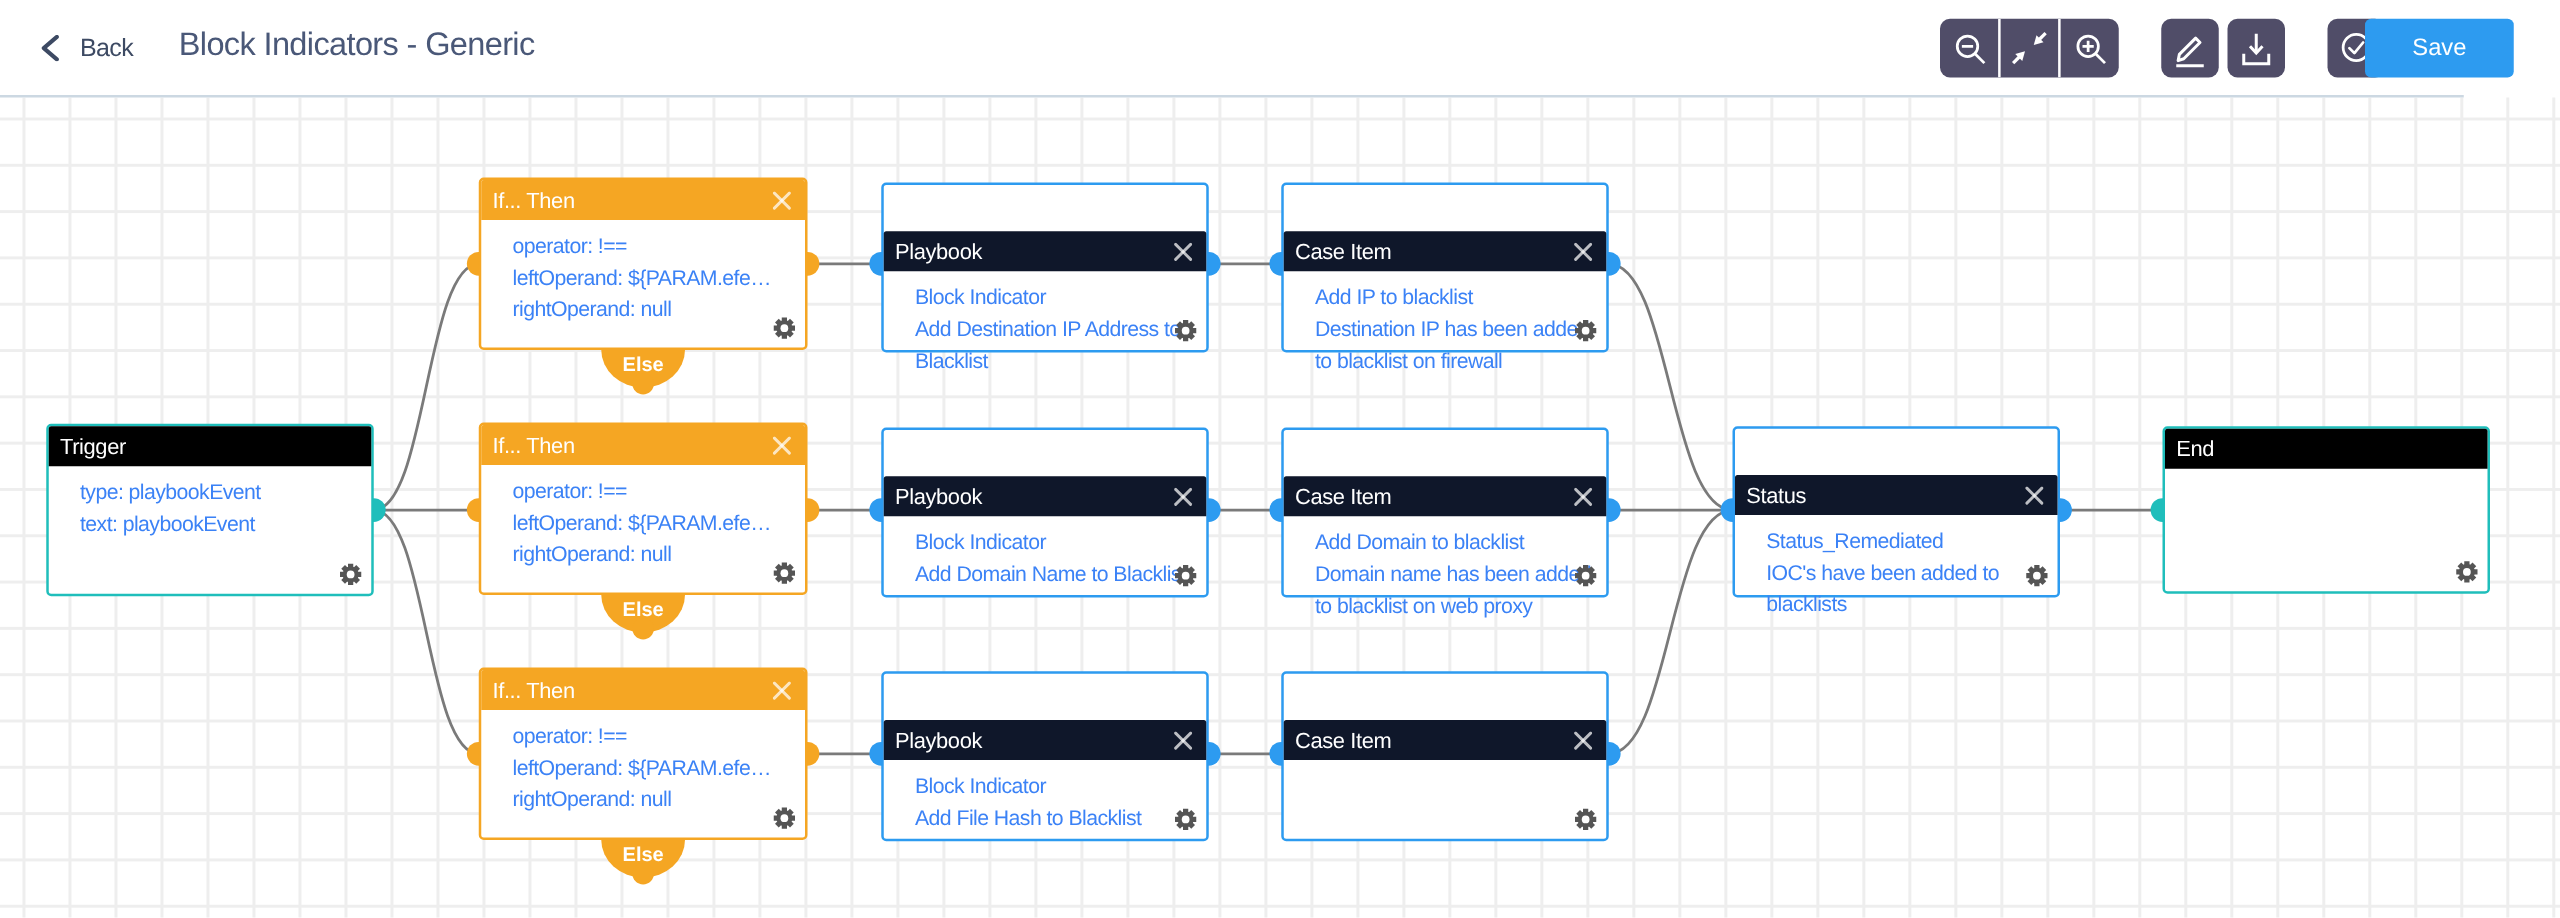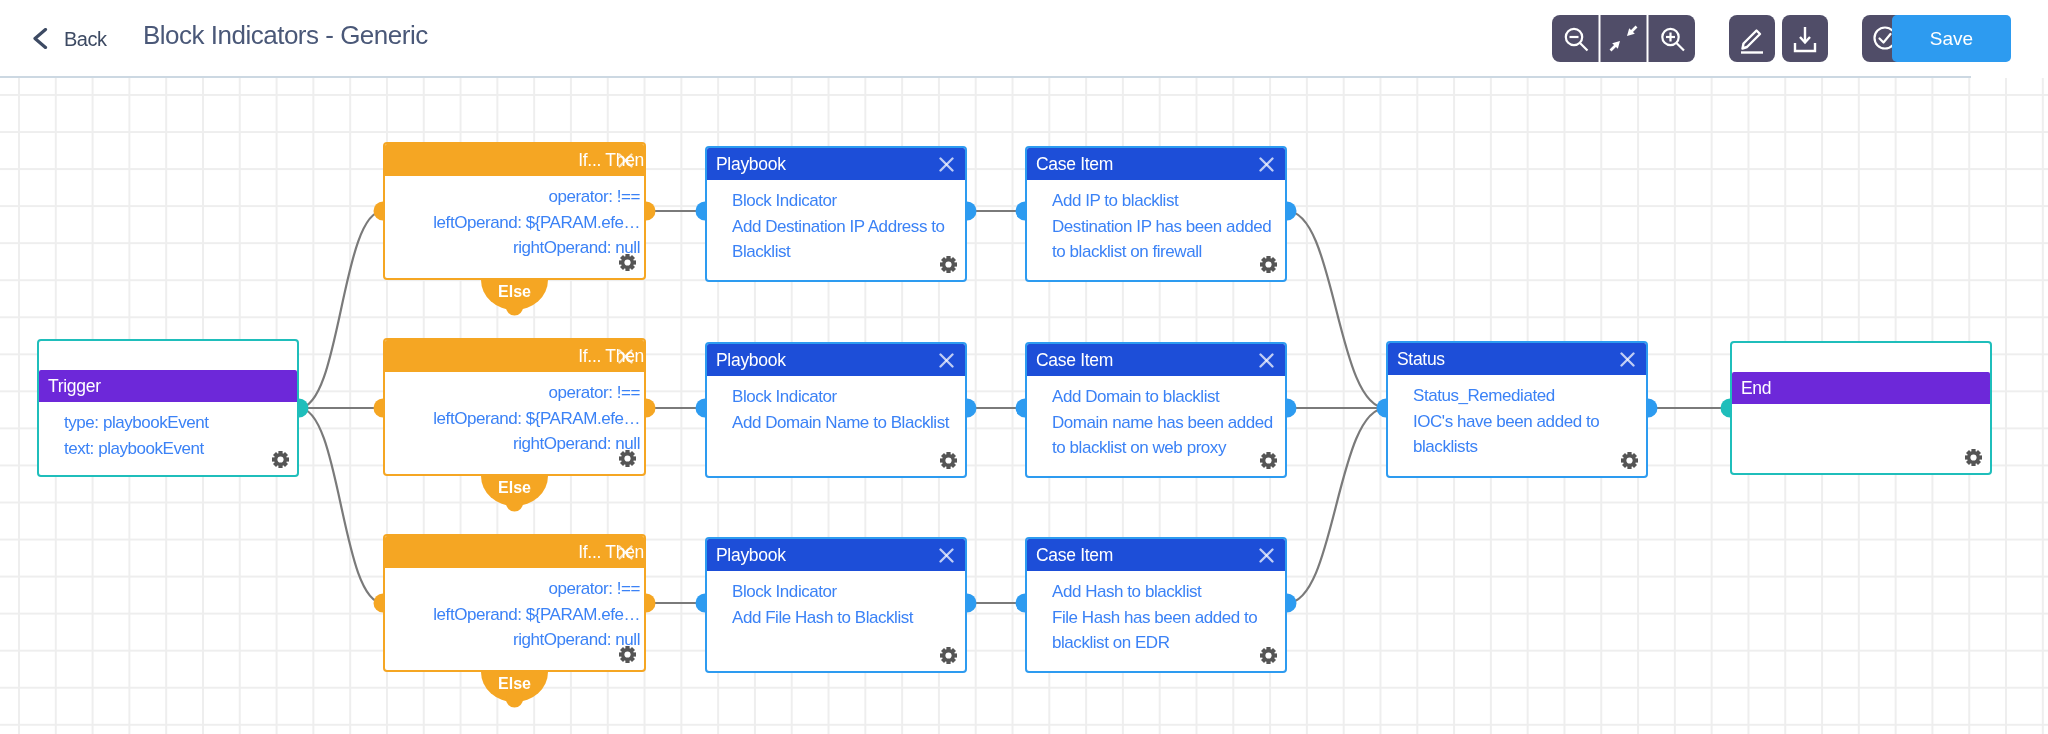--- a/index.html
+++ b/index.html
@@ -19,25 +19,25 @@
     background-size:36.8px 37.05px;
     background-position:18px 16px;
   }
   #net { position:absolute; left:0; top:0; }
   .node { position:absolute; width:262px; background:#fff; border-radius:4px; }
   .node .hd { height:32px; line-height:33px; color:#fff; font-size:17.5px; letter-spacing:-0.3px;
     padding-left:9px; border-radius:2px 2px 0 0; position:relative; }
   .node .bd { padding:8px 4px 0 25px; font-size:17px; letter-spacing:-0.45px; line-height:25.5px;
     color:#3b82f6; white-space:nowrap; }
   .teal   { border:2px solid #1fbebb; }
-  .teal   .hd { background:#6d28d9;margin-top:29px; }
-  .orange { border:2px solid #f5a623;text-align:right; }
+  .teal   .hd { background:#000000; }
+  .orange { border:2px solid #f5a623; }
   .orange .hd { background:#f5a623; }
   .blue   { border:2px solid #2d9bf0; }
-  .blue   .hd { background:#1d4ed8; }
+  .blue   .hd { background:#0f172a;margin-top:37px; }
   .gear { position:absolute; right:7px; bottom:6px; }
   .xx { position:absolute; right:11px; top:9px; }
 </style>
 </head>
 <body>
 <div id="canvas">
 <svg id="net" width="2048" height="656" viewBox="0 0 2048 656">
   <g fill="none" stroke="#7a7a7a" stroke-width="2.2">
     <path d="M299,330 C341,330 341,133 383,133"></path>
     <path d="M299,330 L383,330"></path>
@@ -311,21 +311,20 @@
 
 <div class="node blue" style="left:1025px; top:459px; height:136px;">
   <div class="hd">Case Item
     <svg class="xx" width="15" height="15" viewBox="0 0 15 15">
           <g stroke="rgba(255,255,255,0.72)" stroke-width="2.3" stroke-linecap="round">
             <line x1="1.5" y1="1.5" x2="13.5" y2="13.5"></line>
             <line x1="13.5" y1="1.5" x2="1.5" y2="13.5"></line>
           </g>
         </svg>
   </div>
-  <div class="bd">Add Hash to blacklist<br>File Hash has been added to<br>blacklist on EDR</div>
   <svg class="gear" width="19" height="19" viewBox="0 0 19 19">
         <g fill="#555">
           <circle cx="9.5" cy="9.5" r="6.4"></circle>
           <g stroke="#555" stroke-width="4.2">
             <line x1="9.5" y1="1" x2="9.5" y2="18"></line>
             <line x1="1" y1="9.5" x2="18" y2="9.5"></line>
             <line x1="3.5" y1="3.5" x2="15.5" y2="15.5"></line>
             <line x1="15.5" y1="3.5" x2="3.5" y2="15.5"></line>
           </g>
         </g>

